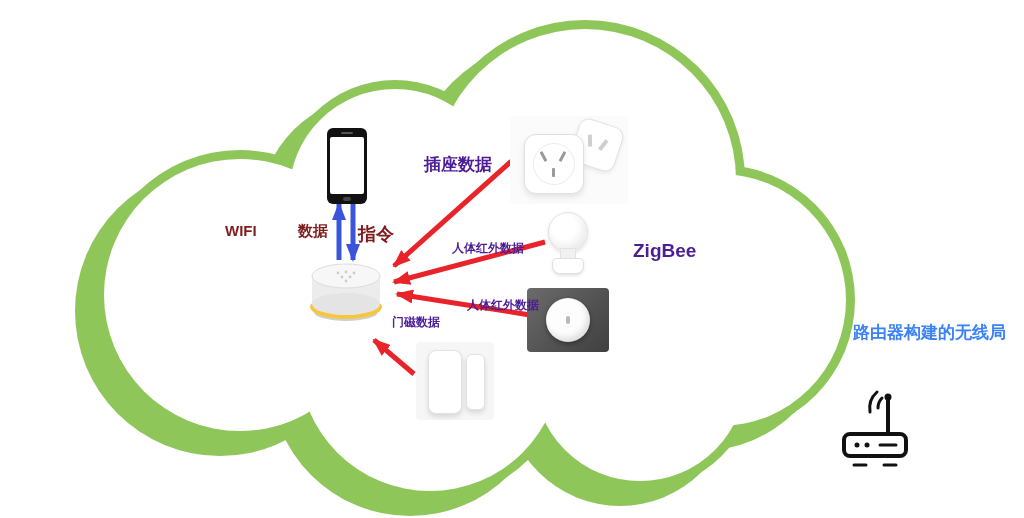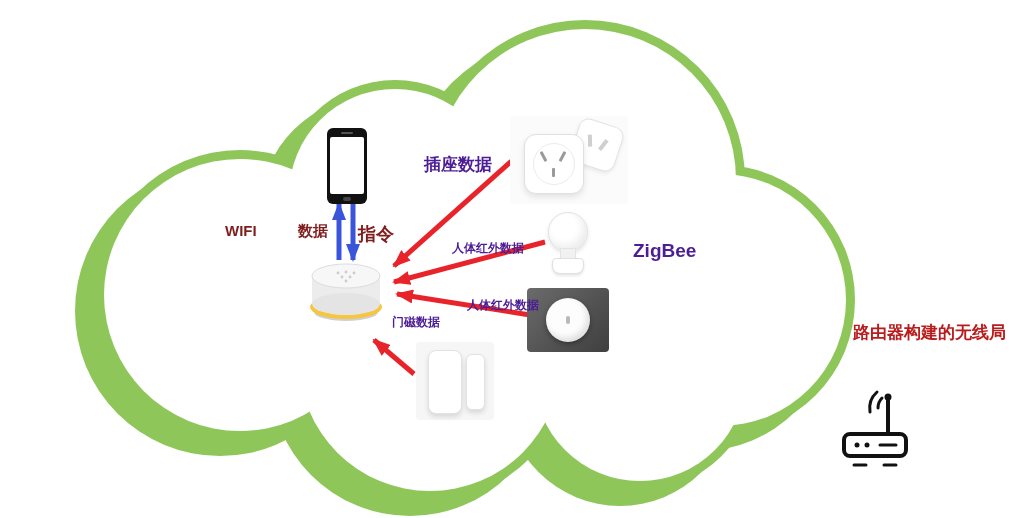--- a/index.html
+++ b/index.html
@@ -8,21 +8,21 @@
     font-family:"Liberation Sans", sans-serif;
   }
   .abs{position:absolute;}
   svg{display:block;}
   .label{
     position:absolute;font-weight:bold;white-space:nowrap;
     font-family:"Liberation Sans", sans-serif;
   }
   .blue{color:#7f1d1d;}
   .red{color:#4c1d95;}
-  .green-text{color:#b91c1c;}
+  .green-text{color:#3b82f6;}
 
   
   .phone{position:absolute;left:327px;top:128px;width:40px;height:76px;background:#111;border-radius:6px;}
   .phone .screen{position:absolute;left:3px;top:9px;right:3px;bottom:10px;background:#fff;border-radius:2px;}
   .phone .speaker{position:absolute;left:14px;top:4px;width:12px;height:2px;background:#555;border-radius:1px;}
   .phone .homebtn{position:absolute;left:16px;bottom:3px;width:8px;height:4px;background:#444;border-radius:2px;}
 
   
   .gateway{position:absolute;left:306px;top:260px;width:80px;height:66px;}
 

